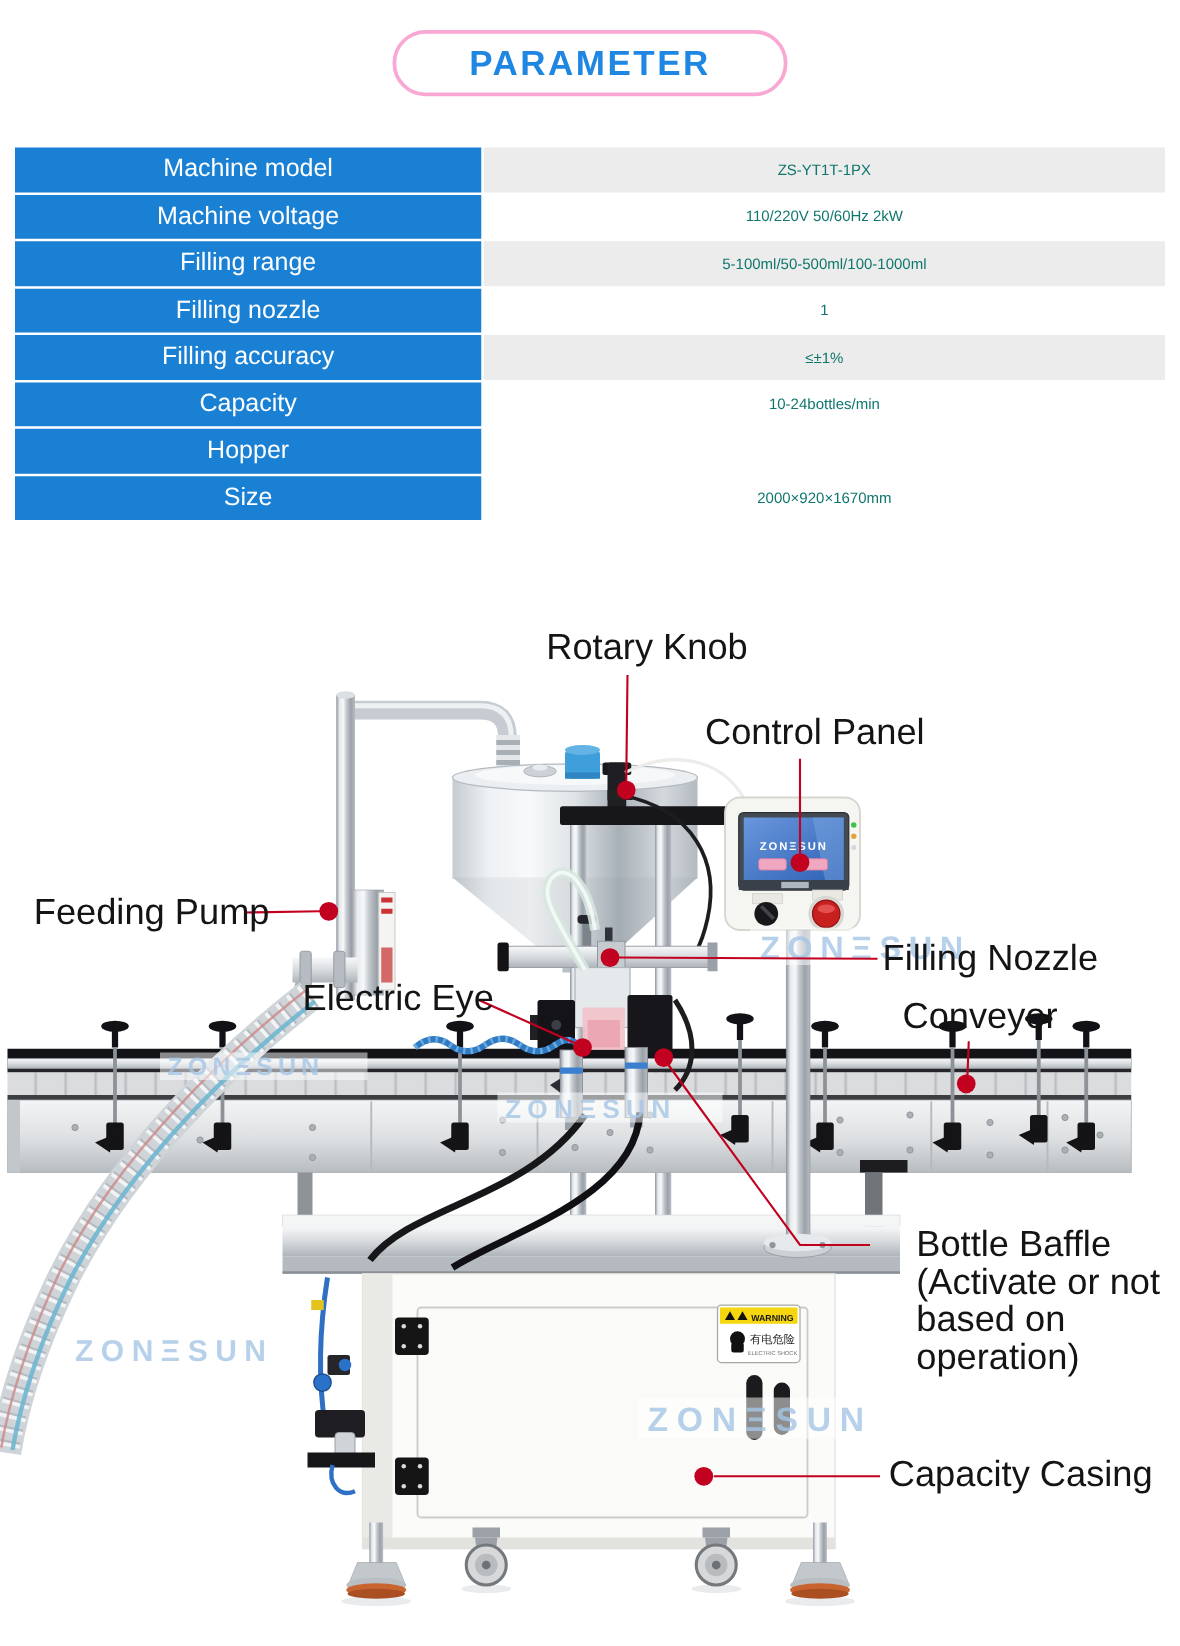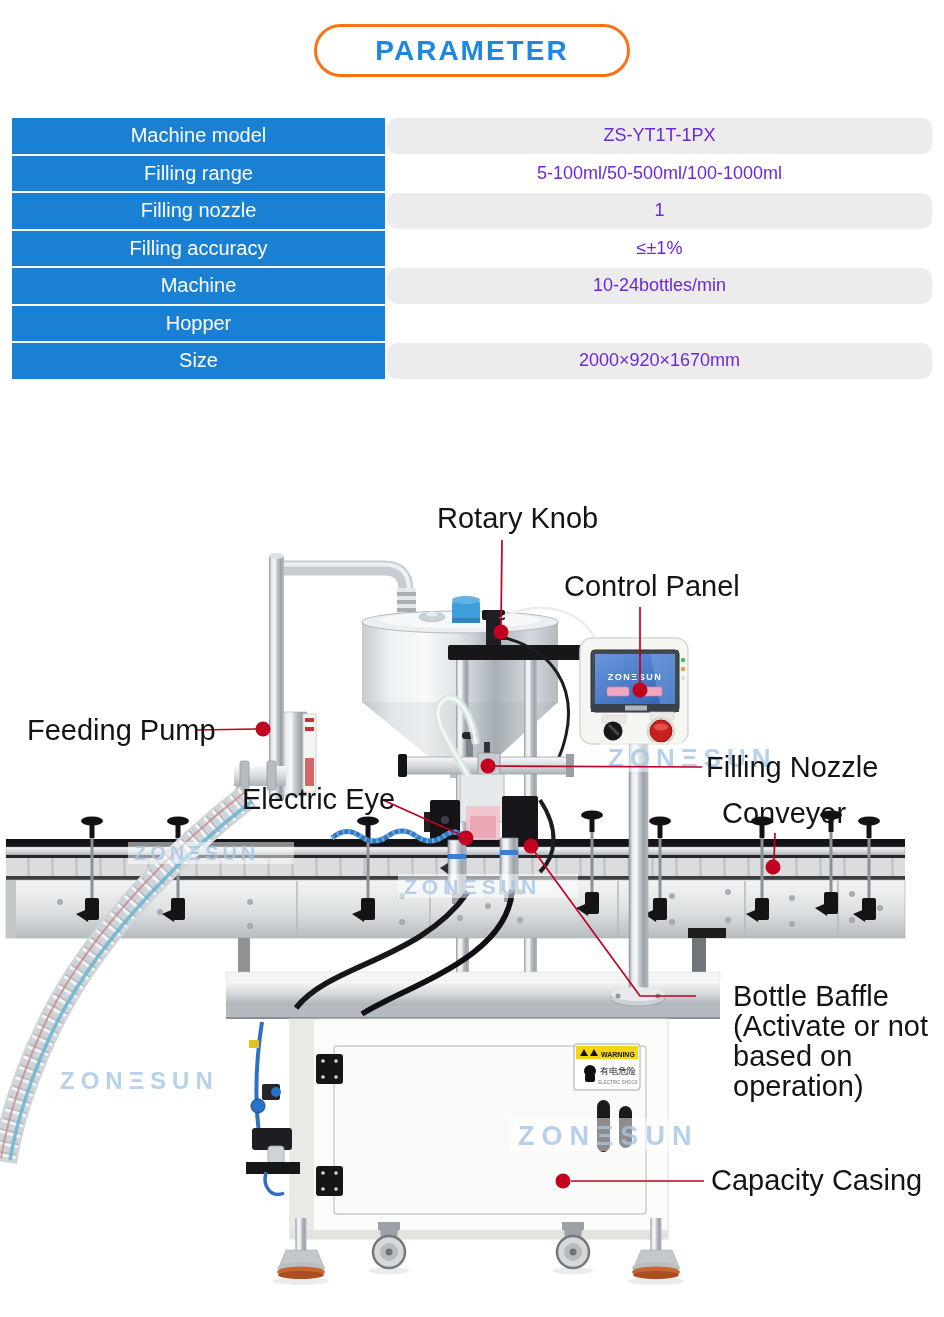--- a/index.html
+++ b/index.html
@@ -1,61 +1,65 @@
 <!DOCTYPE html>
 <html><head>
 <meta charset="utf-8">
 <style>
   html,body{margin:0;padding:0;background:#fff;}
   #page{position:relative;width:944px;height:1317px;background:#fff;overflow:hidden;
         font-family:"Liberation Sans",sans-serif;}
   
   .pill{position:absolute;top:24px;left:50%;transform:translateX(-50%);
-        width:316px;height:53px;box-sizing:border-box;border:3px solid #f97316;
+        width:316px;height:53px;box-sizing:border-box;border:3px solid #f9a8d4;
         border-radius:28px;display:flex;align-items:center;justify-content:center;
         color:#1f87e2;font-size:28px;font-weight:bold;letter-spacing:2px;background:#fff;}
   
   .spec{position:absolute;left:12px;top:118px;width:920px;}
   .srow{display:flex;gap:2px;margin-bottom:2px;height:35.5px;}
   .cl{width:373px;background:#1a80d4;color:#fff;font-size:20px;
       display:flex;align-items:center;justify-content:center;}
-  .cr{flex:1;color:#6d28d9;font-size:18px;display:flex;align-items:center;justify-content:center;border-radius:10px;}
+  .cr{flex:1;color:#0f766e;font-size:12px;display:flex;align-items:center;justify-content:center;}
   .srow:nth-child(odd) .cr{background:#ececec;}
   .srow:nth-child(even) .cr{background:#ffffff;}
   
   .lbl{position:absolute;font-size:29px;color:#141414;white-space:nowrap;z-index:2;}
   .lbl.multi{white-space:pre-line;line-height:30px;}
   #fig-svg{position:absolute;left:0;top:0;z-index:1;}
 </style>
 </head>
 <body>
 
 <div id="page">
 
   <div class="pill">PARAMETER</div>
 
   <div class="spec">
     <div class="srow">
         <div class="cl">Machine model</div>
         <div class="cr">ZS-YT1T-1PX</div>
       </div>
     <div class="srow">
+        <div class="cl">Machine voltage</div>
+        <div class="cr">110/220V 50/60Hz 2kW</div>
+      </div>
+    <div class="srow">
         <div class="cl">Filling range</div>
         <div class="cr">5-100ml/50-500ml/100-1000ml</div>
       </div>
     <div class="srow">
         <div class="cl">Filling nozzle</div>
         <div class="cr">1</div>
       </div>
     <div class="srow">
         <div class="cl">Filling accuracy</div>
         <div class="cr">≤±1%</div>
       </div>
     <div class="srow">
-        <div class="cl">Machine</div>
+        <div class="cl">Capacity</div>
         <div class="cr">10-24bottles/min</div>
       </div>
     <div class="srow">
         <div class="cl">Hopper</div>
       </div>
     <div class="srow">
         <div class="cl">Size</div>
         <div class="cr">2000×920×1670mm</div>
       </div>
   </div>

